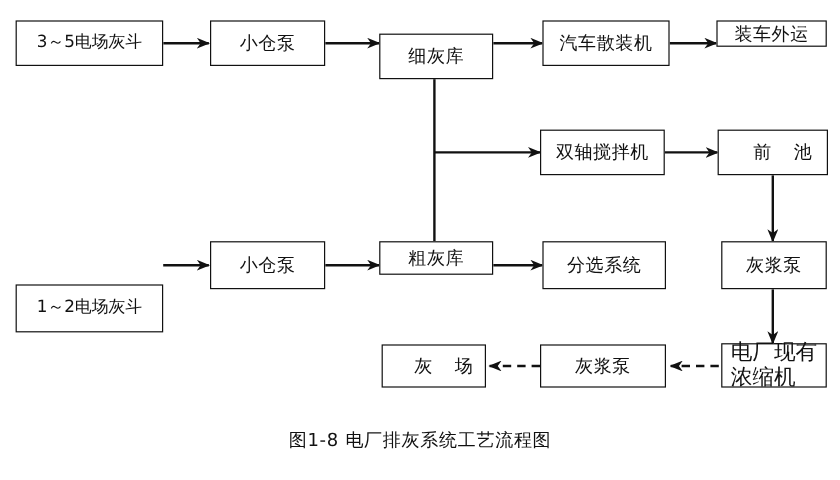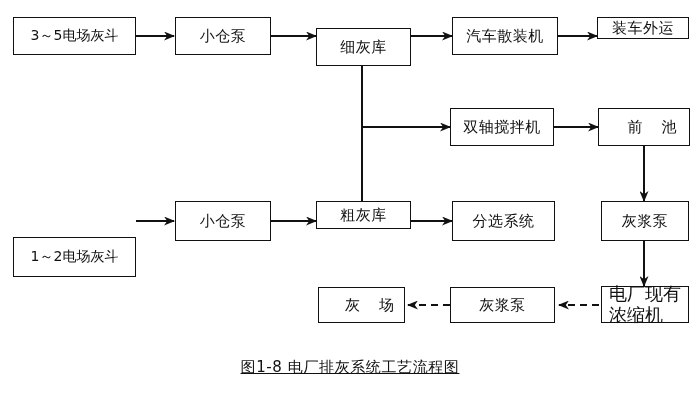--- a/index.html
+++ b/index.html
@@ -43,21 +43,20 @@
   }
   .caption {
     position: absolute;
     left: 0;
     top: 358px;
     width: 700px;
     text-align: center;
     font-size: 15px;
     color: #111111;
     letter-spacing: 0.6px;
-    text-decoration: underline;
   }
 </style>
 </head>
 <body>
 
 <div id="stage">
 
   <svg class="links" viewBox="0 0 700 400">
     <defs>
       <marker id="arrowSolid" markerWidth="11" markerHeight="9" refX="10" refY="4.5" orient="auto" markerUnits="userSpaceOnUse">

